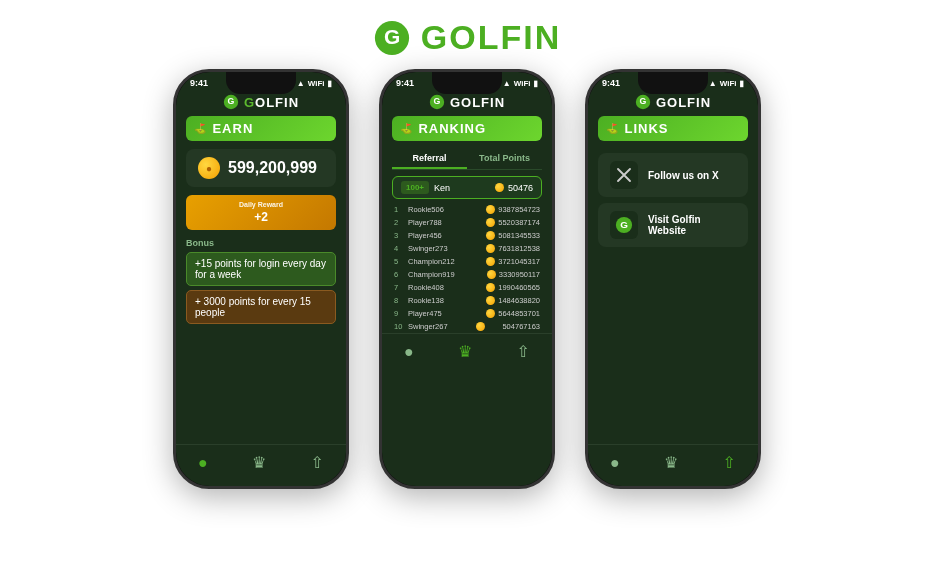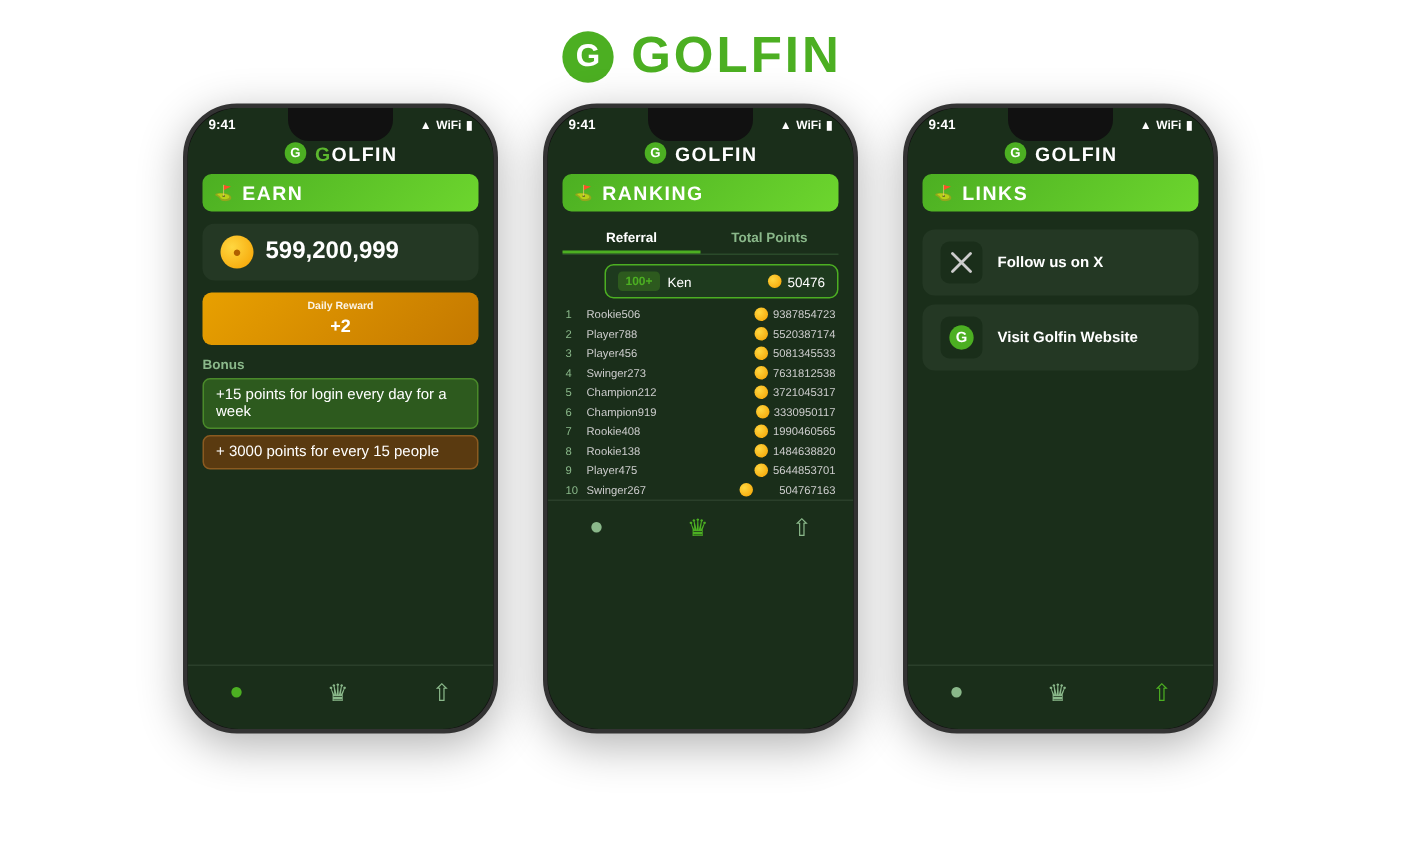--- a/index.html
+++ b/index.html
@@ -38,21 +38,21 @@
     .phones-container {
       display: flex;
       gap: 30px;
       align-items: flex-start;
       justify-content: center;
       padding: 0 20px;
     }
 
     
     .phone {
-      width: 210px;
+      width: 176px;
       height: 420px;
       background: #111;
       border-radius: 36px;
       border: 3px solid #333;
       position: relative;
       overflow: hidden;
       box-shadow: 0 8px 30px rgba(0,0,0,0.3);
     }
     .phone-notch {
       position: absolute;
@@ -250,21 +250,20 @@
       background: #1e3a1e;
       border: 1.5px solid #4caf22;
       border-radius: 6px;
       padding: 4px 8px;
       display: flex;
       align-items: center;
       justify-content: space-between;
       margin-bottom: 4px;
       font-size: 9px;
       color: #fff;
-      margin-left: 28px;
     }
     .rank-badge {
       background: #2d5a1e;
       color: #4caf22;
       padding: 2px 5px;
       border-radius: 3px;
       font-size: 8px;
       font-weight: 700;
     }
 

